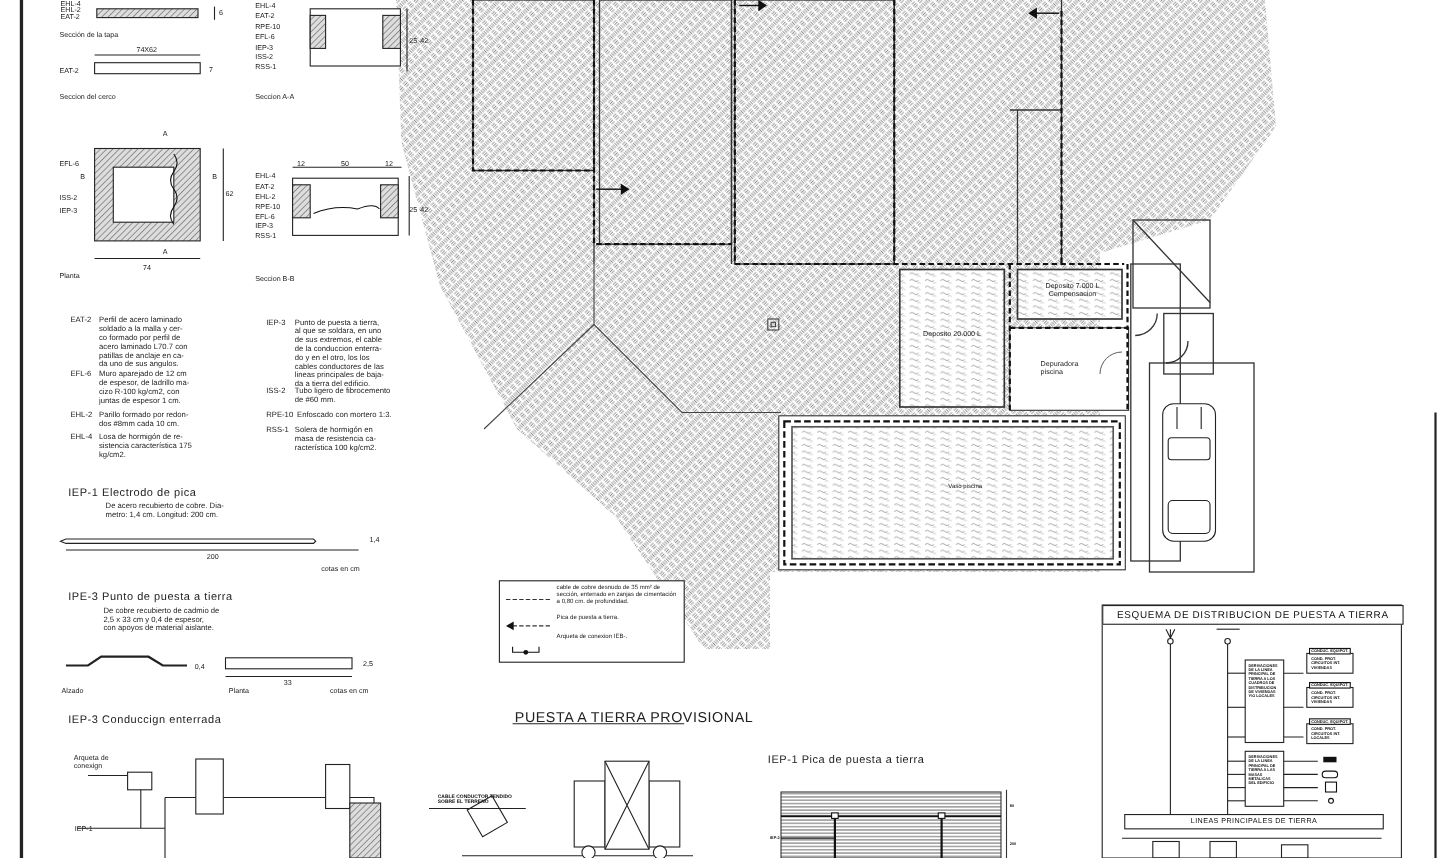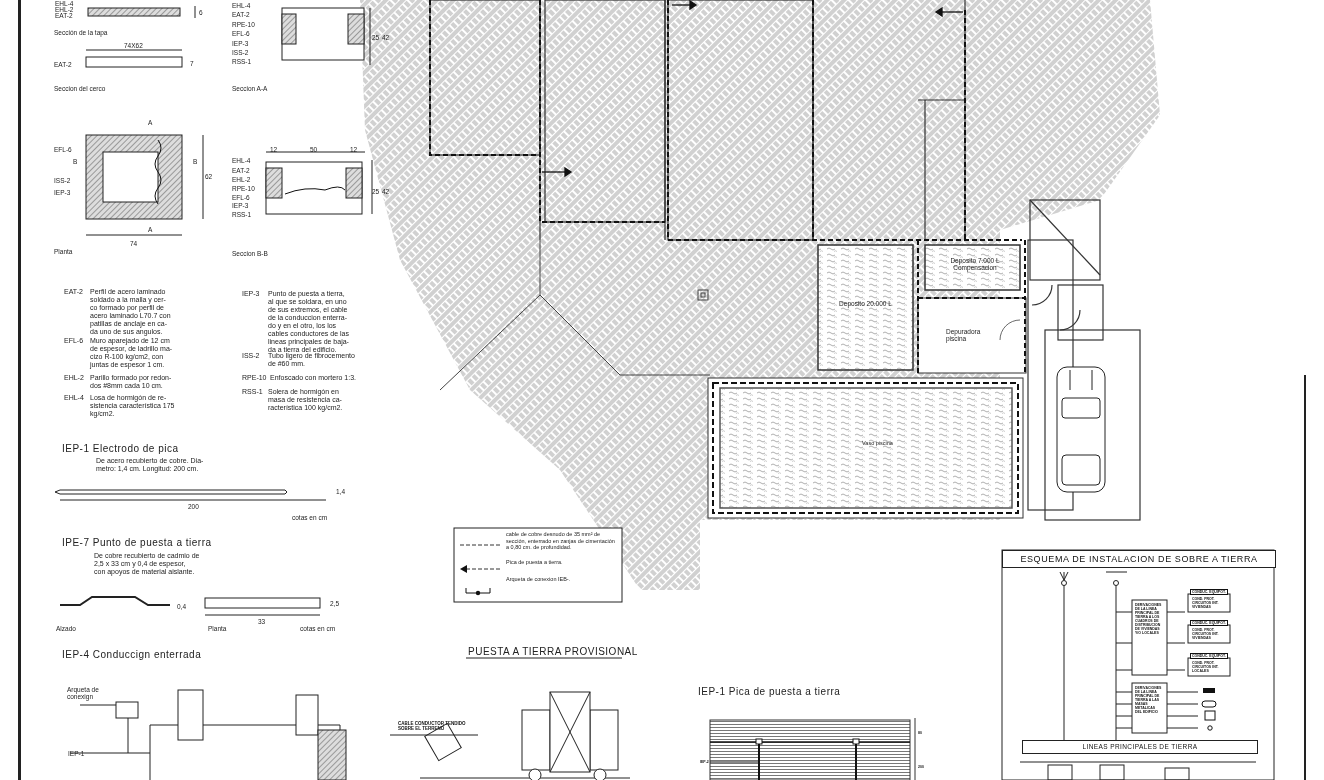--- a/index.html
+++ b/index.html
@@ -325,32 +325,32 @@
 masa de resistencia ca-
 racterística 100 kg/cm2.</div>
 
 <div class="h" style="left:62px;top:443px;">IEP-1  Electrodo de pica</div>
 <div class="t" style="left:96px;top:457px;">De acero recubierto de cobre. Dia-
 metro: 1,4 cm. Longitud: 200 cm.</div>
 <div class="lbl" style="left:336px;top:488px;">1,4</div>
 <div class="lbl" style="left:188px;top:503px;">200</div>
 <div class="lbl" style="left:292px;top:514px;">cotas en cm</div>
 
-<div class="h" style="left:62px;top:537px;">IPE-7  Punto de puesta a tierra</div>
+<div class="h" style="left:62px;top:537px;">IPE-3  Punto de puesta a tierra</div>
 <div class="t" style="left:94px;top:552px;">De cobre recubierto de cadmio de
 2,5 x 33 cm y 0,4 de espesor,
 con apoyos de material aislante.</div>
 <div class="lbl" style="left:177px;top:603px;">0,4</div>
 <div class="lbl" style="left:330px;top:600px;">2,5</div>
 <div class="lbl" style="left:258px;top:618px;">33</div>
 <div class="lbl" style="left:56px;top:625px;">Alzado</div>
 <div class="lbl" style="left:208px;top:625px;">Planta</div>
 <div class="lbl" style="left:300px;top:625px;">cotas en cm</div>
 
-<div class="h" style="left:62px;top:649px;">IEP-4  Conduccign enterrada</div>
+<div class="h" style="left:62px;top:649px;">IEP-3  Conduccign enterrada</div>
 <div class="lbl" style="left:67px;top:686px;">Arqueta de
 conexign</div>
 <div class="lbl" style="left:68px;top:750px;">IEP-1</div>
 
 <div class="abs" style="left:506px;top:531px;width:114px;">
   <div class="legend-row" style="margin-bottom:8px;">
       <span style="white-space:pre;">cable de cobre desnudo de 35 mm² de
 sección, enterrado en zanjas de cimentación
 a 0,80 cm. de profundidad.</span>
     </div>
@@ -362,30 +362,30 @@
     </div>
 </div>
 
 <div class="room-label" style="left:930px;top:257px;width:90px;">Deposito 7.000 L
 Compensacion</div>
 <div class="room-label" style="left:818px;top:300px;width:95px;">Deposito 20.000 L</div>
 <div class="room-label" style="left:946px;top:328px;text-align:left;">Depuradora
 piscina</div>
 <div class="room-label" style="left:820px;top:440px;width:115px;font-size:5.5px;">Vaso piscina</div>
 
-<div class="t" style="left:468px;top:648px;font-size:10px;letter-spacing:0.5px;">PUESTA A TIERRA PROVISIONAL</div>
+<div class="t" style="left:468px;top:648px;font-size:13px;letter-spacing:0.5px;">PUESTA A TIERRA PROVISIONAL</div>
 <div class="tiny" style="left:398px;top:721px;font-size:4.5px;line-height:5px;">CABLE CONDUCTOR TENDIDO
 SOBRE EL TERRENO</div>
 
 <div class="h" style="left:698px;top:686px;">IEP-1  Pica de puesta a tierra</div>
 <div class="tiny" style="left:700px;top:760px;">IEP-2</div>
 <div class="tiny" style="left:918px;top:731px;">80</div>
 <div class="tiny" style="left:918px;top:765px;">200</div>
 
-<div class="scheme-title">ESQUEMA DE INSTALACION DE SOBRE A TIERRA</div>
+<div class="scheme-title">ESQUEMA DE DISTRIBUCION DE PUESTA A TIERRA</div>
 <div class="tiny" style="left:1135px;top:603px;">DERIVACIONES
 DE LA LINEA
 PRINCIPAL DE
 TIERRA A LOS
 CUADROS DE
 DISTRIBUCION
 DE VIVIENDAS
 Y/O LOCALES</div>
 <div class="tiny" style="left:1135px;top:686px;">DERIVACIONES
 DE LA LINEA

